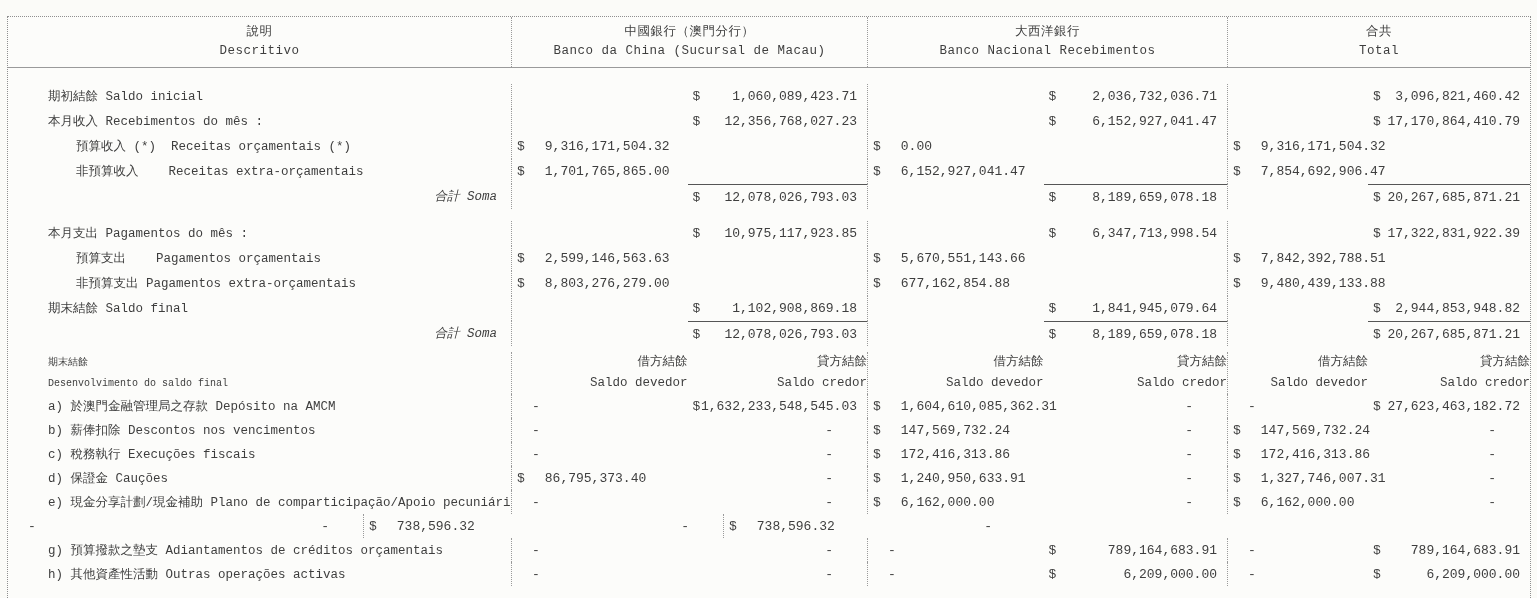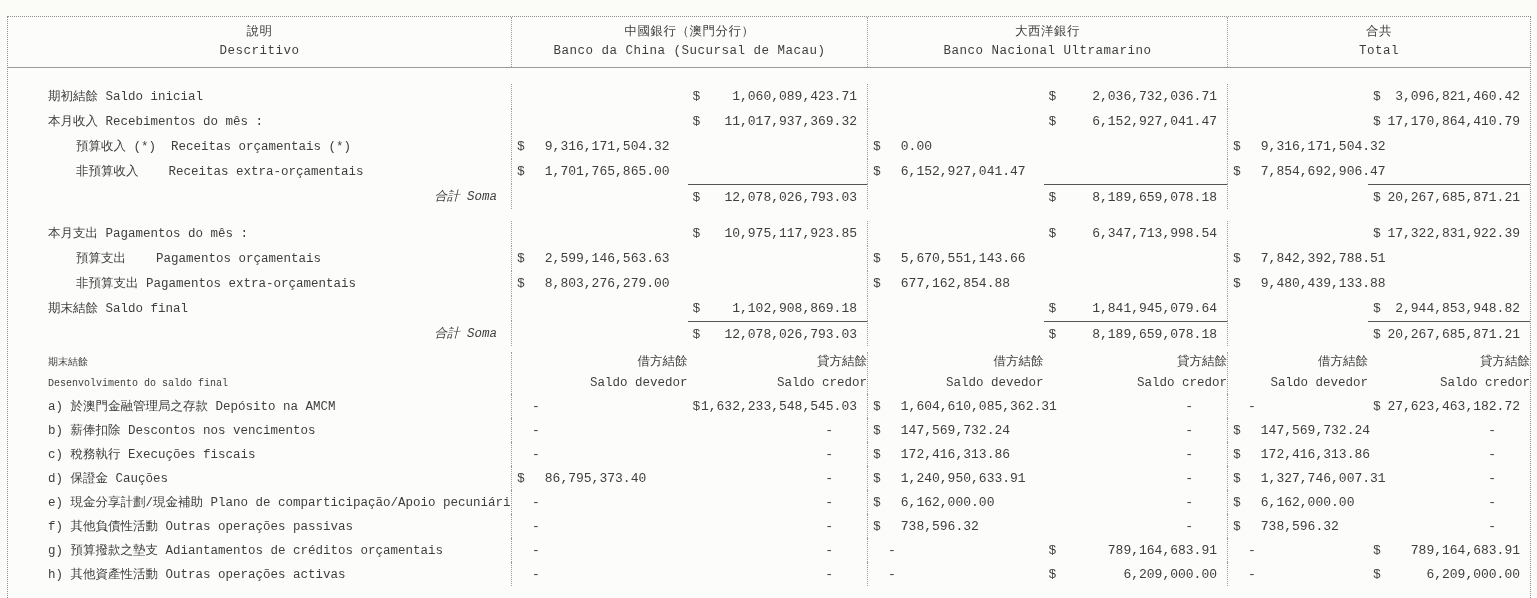--- a/index.html
+++ b/index.html
@@ -55,21 +55,21 @@
     <div class="hcell col-desc">
       <span>說明</span>
       <span>Descritivo</span>
     </div>
     <div class="hcell col-boc">
       <span>中國銀行（澳門分行）</span>
       <span>Banco da China (Sucursal de Macau)</span>
     </div>
     <div class="hcell col-bnu">
       <span>大西洋銀行</span>
-      <span>Banco Nacional Ultramarino</span>
+      <span>Banco Nacional Recebimentos</span>
     </div>
     <div class="hcell col-total">
       <span>合共</span>
       <span>Total</span>
     </div>
   </div>
   <div class="tbody" id="tbody">
       <div class="row">
         <div class="c-desc"><span class="lbl">期初結餘 Saldo inicial</span></div>
         <div class="c-bank w-boc">
@@ -82,21 +82,21 @@
         </div>
         <div class="c-bank w-total last">
           <div class="sub tot-l"></div>
           <div class="sub tot-r"><span class="cur">$</span><span class="num">3,096,821,460.42</span></div>
         </div>
       </div>
       <div class="row">
         <div class="c-desc"><span class="lbl">本月收入 Recebimentos do mês :</span></div>
         <div class="c-bank w-boc">
           <div class="sub boc-l"></div>
-          <div class="sub boc-r"><span class="cur">$</span><span class="num">11,017,937,369.32</span></div>
+          <div class="sub boc-r"><span class="cur">$</span><span class="num">12,356,768,027.23</span></div>
         </div>
         <div class="c-bank w-bnu">
           <div class="sub bnu-l"></div>
           <div class="sub bnu-r"><span class="cur">$</span><span class="num">6,152,927,041.47</span></div>
         </div>
         <div class="c-bank w-total last">
           <div class="sub tot-l"></div>
           <div class="sub tot-r"><span class="cur">$</span><span class="num">17,170,864,410.79</span></div>
         </div>
       </div>
@@ -306,21 +306,20 @@
         <div class="c-bank w-bnu">
           <div class="sub bnu-l leftside"><span class="cur">$</span><span class="num">6,162,000.00</span></div>
           <div class="sub bnu-r"><span class="num dash">-</span></div>
         </div>
         <div class="c-bank w-total last">
           <div class="sub tot-l leftside"><span class="cur">$</span><span class="num">6,162,000.00</span></div>
           <div class="sub tot-r"><span class="num dash">-</span></div>
         </div>
       </div>
       <div class="row lrow">
-        <div class="c-desc"><span class="lbl">f) 其他負債性活動 Outras operações passivas</span></div>
         <div class="c-bank w-boc">
           <div class="sub boc-l leftside"><span class="num dash">-</span></div>
           <div class="sub boc-r"><span class="num dash">-</span></div>
         </div>
         <div class="c-bank w-bnu">
           <div class="sub bnu-l leftside"><span class="cur">$</span><span class="num">738,596.32</span></div>
           <div class="sub bnu-r"><span class="num dash">-</span></div>
         </div>
         <div class="c-bank w-total last">
           <div class="sub tot-l leftside"><span class="cur">$</span><span class="num">738,596.32</span></div>

